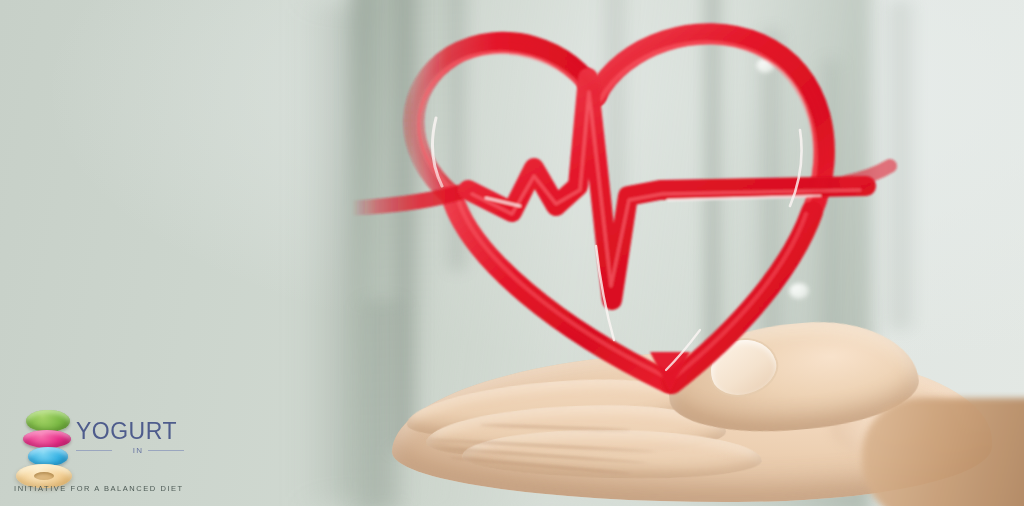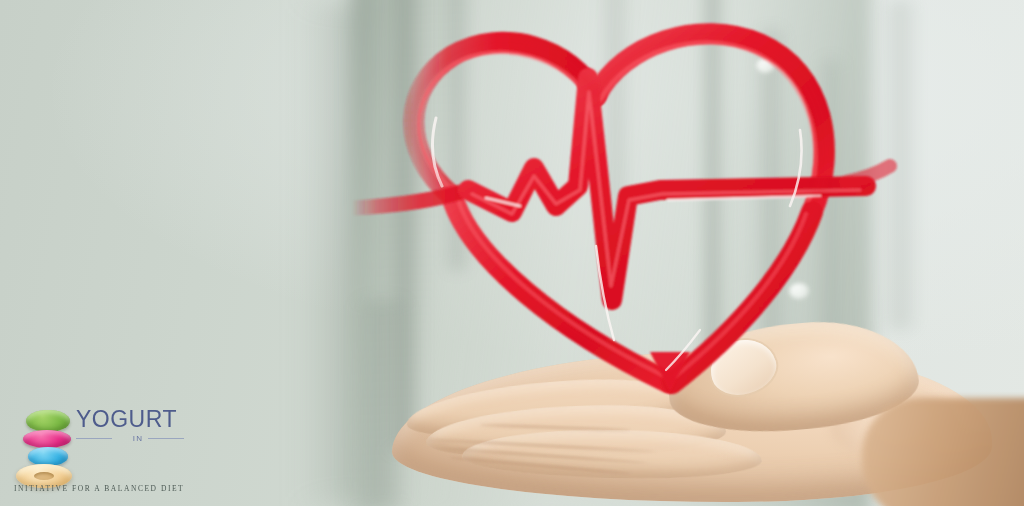--- a/index.html
+++ b/index.html
@@ -145,34 +145,34 @@
     box-shadow:0 2px 3px rgba(70,10,40,.28), inset 0 -3px 5px rgba(150,15,80,.45), inset 0 3px 5px rgba(255,200,228,.65);}
   .pill-blue{left:14px;top:37px;width:40px;height:19px;
     background:radial-gradient(circle at 38% 28%, #7fd6f3 0%, #39b4e5 55%, #1b8ec0 100%);
     box-shadow:0 2px 3px rgba(10,50,70,.25), inset 0 -3px 5px rgba(15,110,160,.45), inset 0 3px 5px rgba(205,240,255,.7);}
   .pill-cream{left:2px;top:54px;width:56px;height:24px;
     background:radial-gradient(circle at 40% 28%, #fdeac4 0%, #f5d39a 55%, #e0b36e 100%);
     box-shadow:0 2px 4px rgba(90,65,20,.25), inset 0 -4px 6px rgba(190,145,70,.45), inset 0 4px 6px rgba(255,250,230,.8);}
   .pill-cream::after{content:"";position:absolute;left:18px;top:8px;width:20px;height:8px;border-radius:50%;
     background:rgba(196,152,84,.55);box-shadow:inset 0 2px 3px rgba(150,110,50,.55);}
 
-  .logo-text{position:absolute;left:62px;top:0px;width:108px;}
+  .logo-text{position:absolute;left:62px;top:12px;width:108px;}
   .lt-yogurt,.lt-nutrition{
     color:#4e5c8c;font-weight:400;letter-spacing:.5px;line-height:1;
     font-family:"Liberation Sans", sans-serif;
   }
   .lt-yogurt{font-size:23px;}
   .lt-nutrition{font-size:23px;}
   .lt-in-row{display:flex;align-items:center;gap:5px;margin:3px 0 2px 0;}
   .lt-rule{flex:1;height:1px;background:#9aa6bf;}
   .lt-in{color:#6a77a3;font-size:8px;letter-spacing:1.2px;padding-left:16px;}
   .logo-tag{
     position:absolute;left:0px;top:76px;width:176px;
     color:#4d5a55;font-size:7.5px;letter-spacing:1.55px;white-space:nowrap;
-    font-family:Liberation Serif, serif;
+    font-family:Liberation Sans, sans-serif;
   }
 </style>
 </head>
 <body>
 
 <div id="stage">
 
   <div class="photo">
 
     <div class="backdrop"></div>

